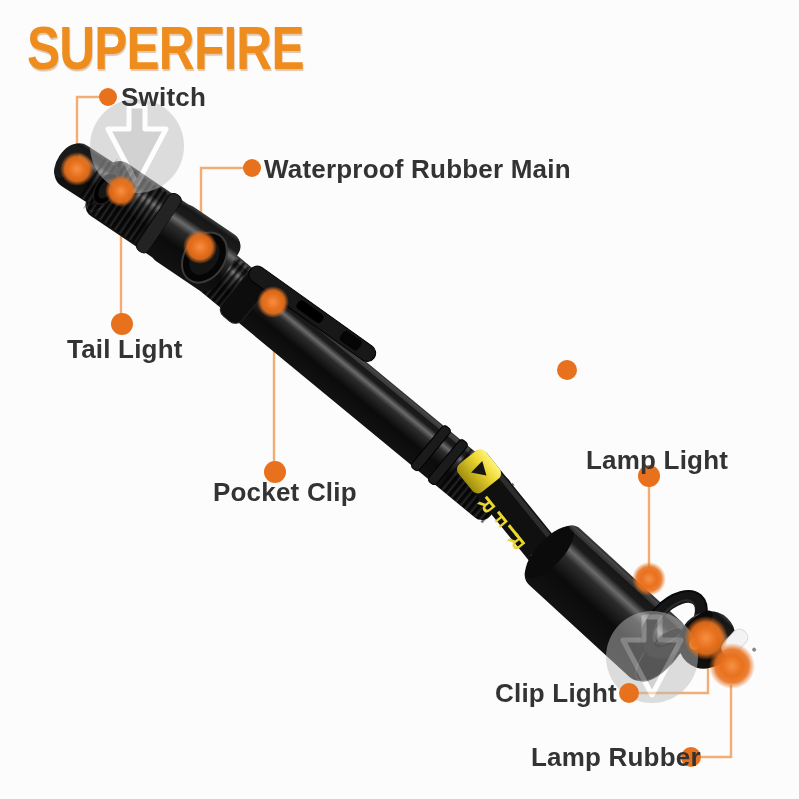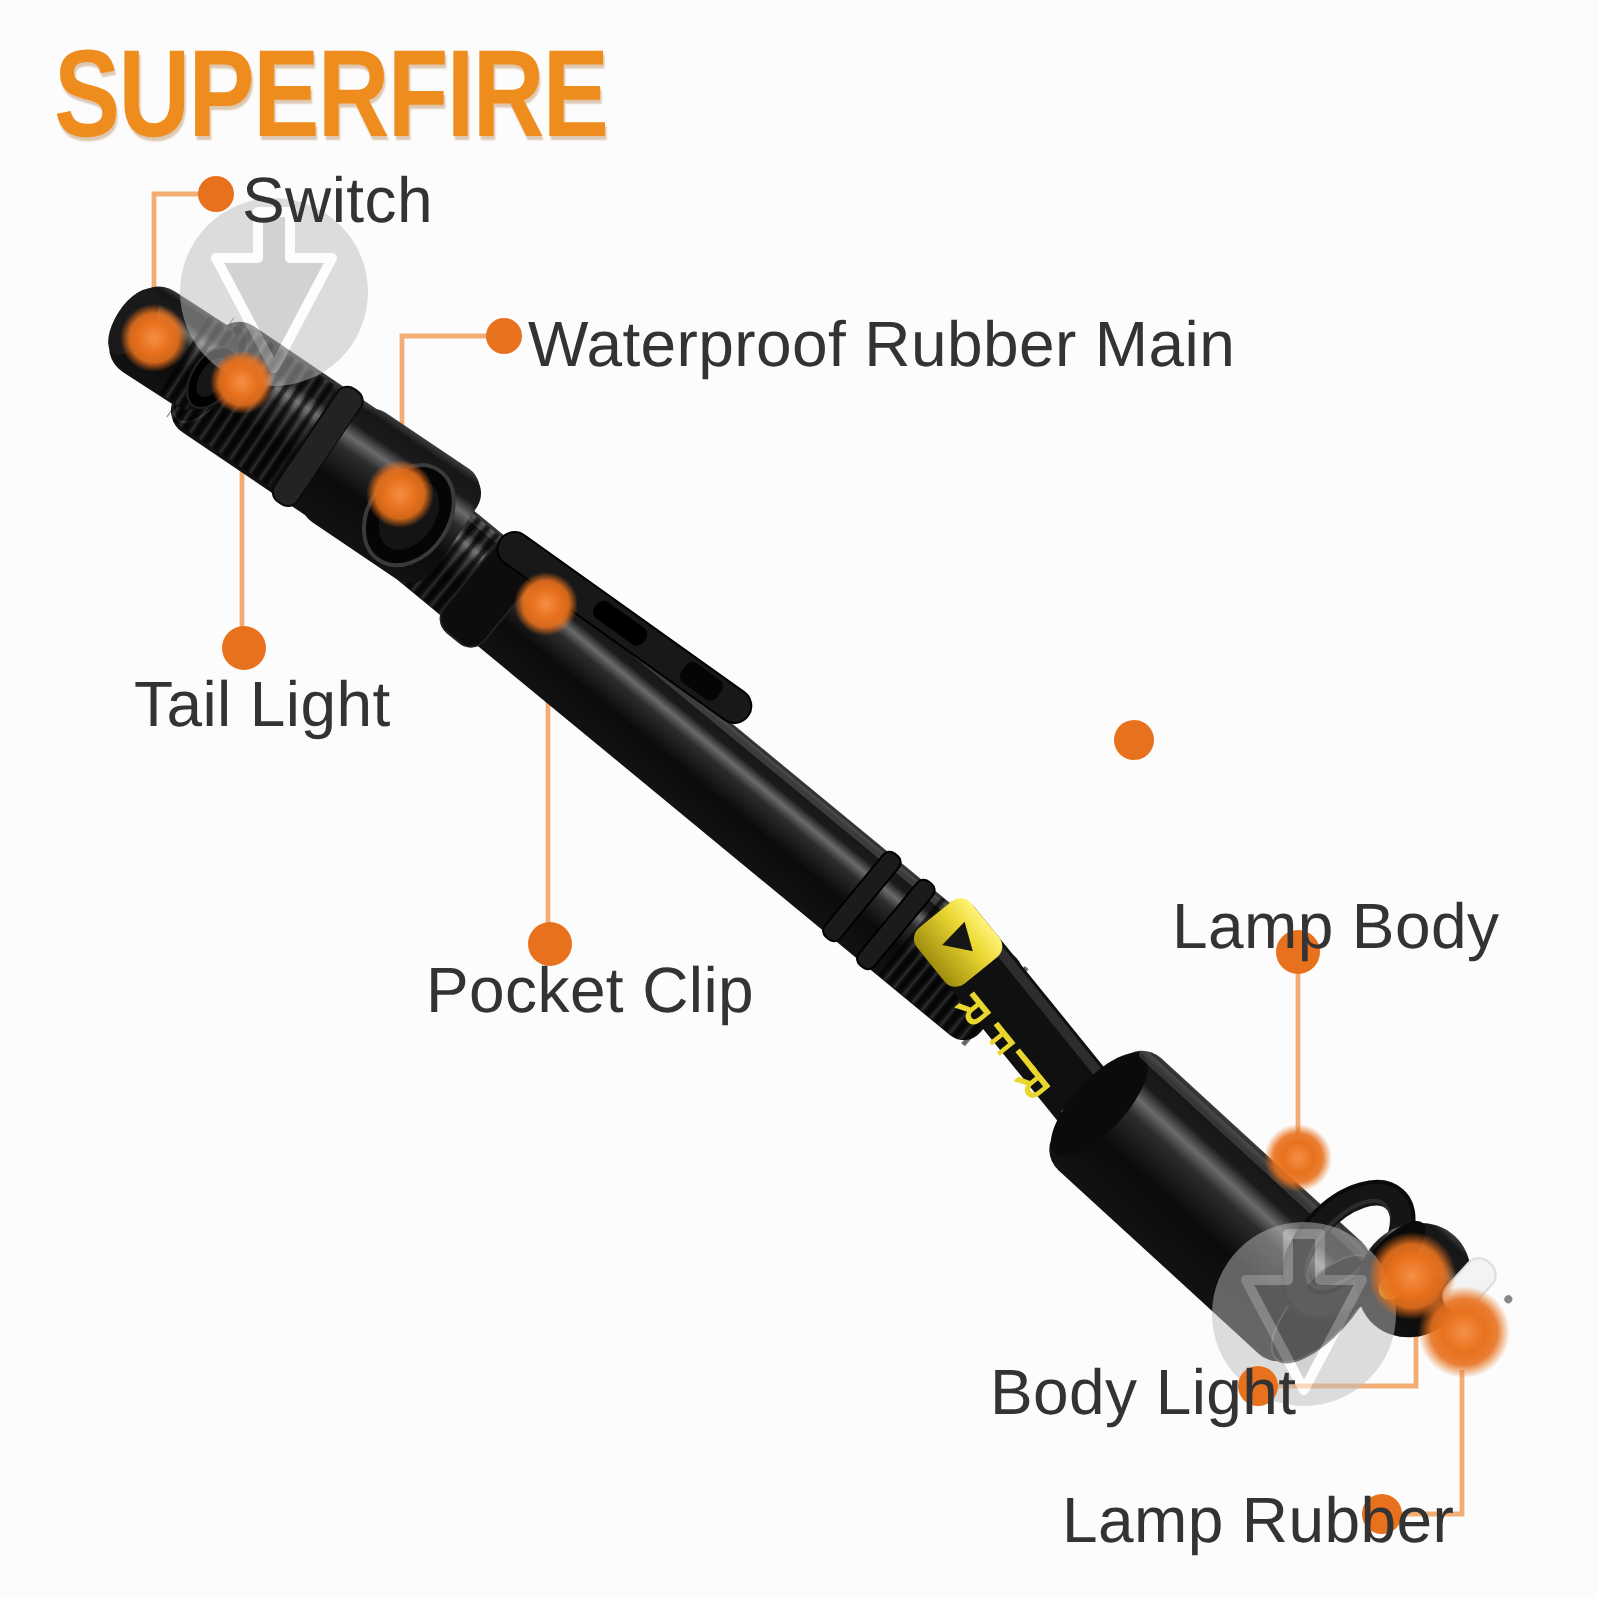--- a/index.html
+++ b/index.html
@@ -20,21 +20,21 @@
   .logo{
     position:absolute;left:27px;top:12px;
     font-size:62px;font-weight:800;letter-spacing:-1px;
     color:var(--logo-orange);
     transform:scaleX(0.80);transform-origin:left top;
     text-shadow:1px 2px 1px rgba(150,75,0,.30);
     white-space:nowrap;
   }
   .label{
     position:absolute;
-    font-size:32px;font-weight:400;color:var(--label-text);
+    font-size:26px;font-weight:700;color:var(--label-text);
     white-space:nowrap;letter-spacing:0.2px;
   }
   .lines polyline,.lines line{fill:none;stroke:var(--callout-line);stroke-width:2.4px;}
   .dot-solid{fill:var(--accent-orange);}
   .batt-text{fill:#ead72e;font-family:"Liberation Sans",sans-serif;font-weight:bold;font-size:20px;letter-spacing:5px;}
 </style>
 </head>
 <body>
 
 <div class="stage">
@@ -183,17 +183,17 @@
       <circle class="dot-solid" cx="691" cy="757" r="10"></circle>
     </g>
   </svg>
 
   <div class="logo">SUPERFIRE</div>
 
   <div class="label" style="left:121px;top:82px;">Switch</div>
   <div class="label" style="left:264px;top:154px;">Waterproof Rubber Main</div>
   <div class="label" style="left:67px;top:334px;">Tail Light</div>
   <div class="label" style="left:213px;top:477px;">Pocket Clip</div>
-  <div class="label" style="left:586px;top:445px;">Lamp Body</div>
-  <div class="label" style="left:495px;top:678px;">Body Light</div>
+  <div class="label" style="left:586px;top:445px;">Lamp Light</div>
+  <div class="label" style="left:495px;top:678px;">Clip Light</div>
   <div class="label" style="left:531px;top:742px;">Lamp Rubber</div>
 
 </div>
 
 </body></html>

